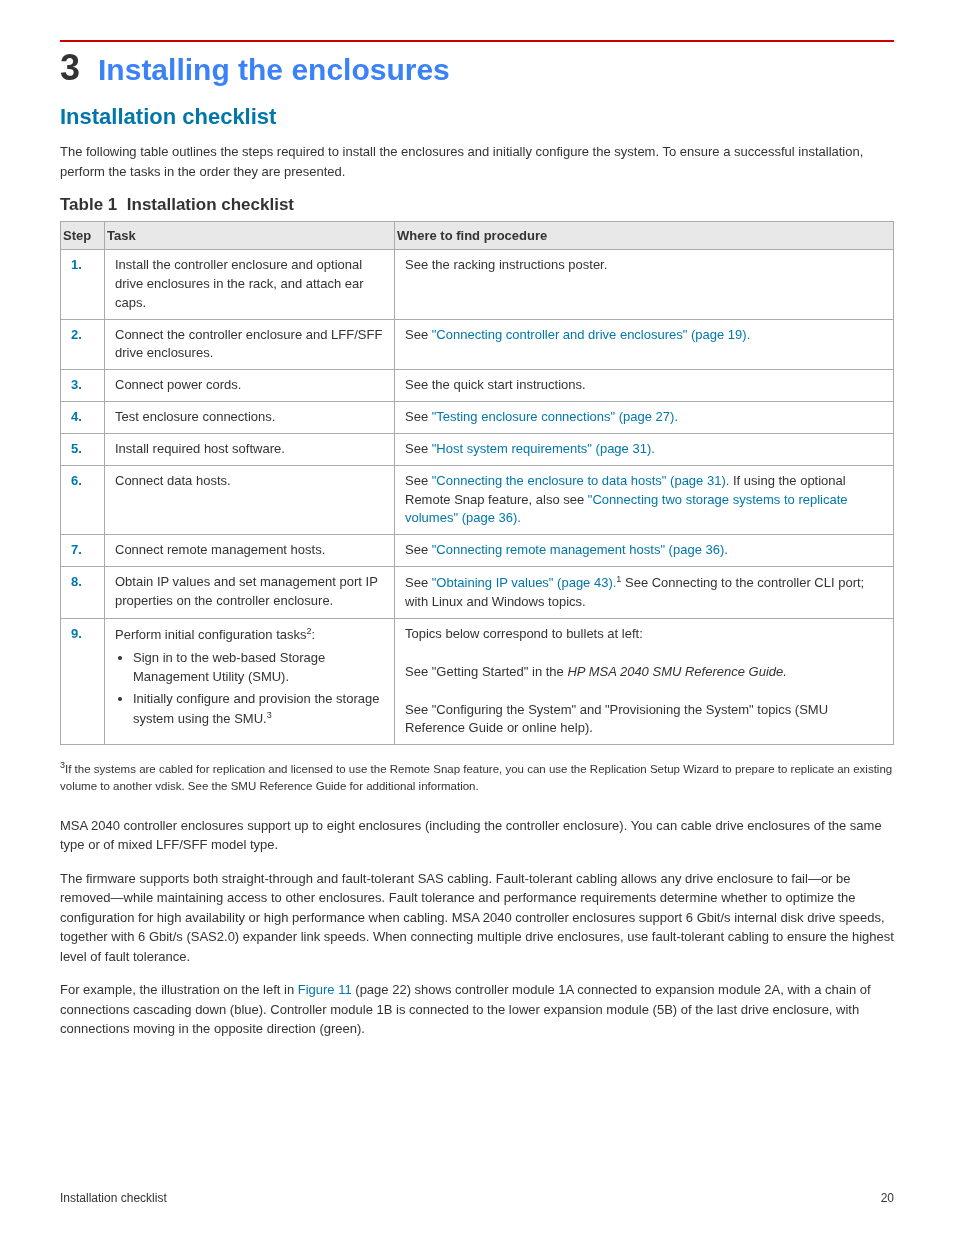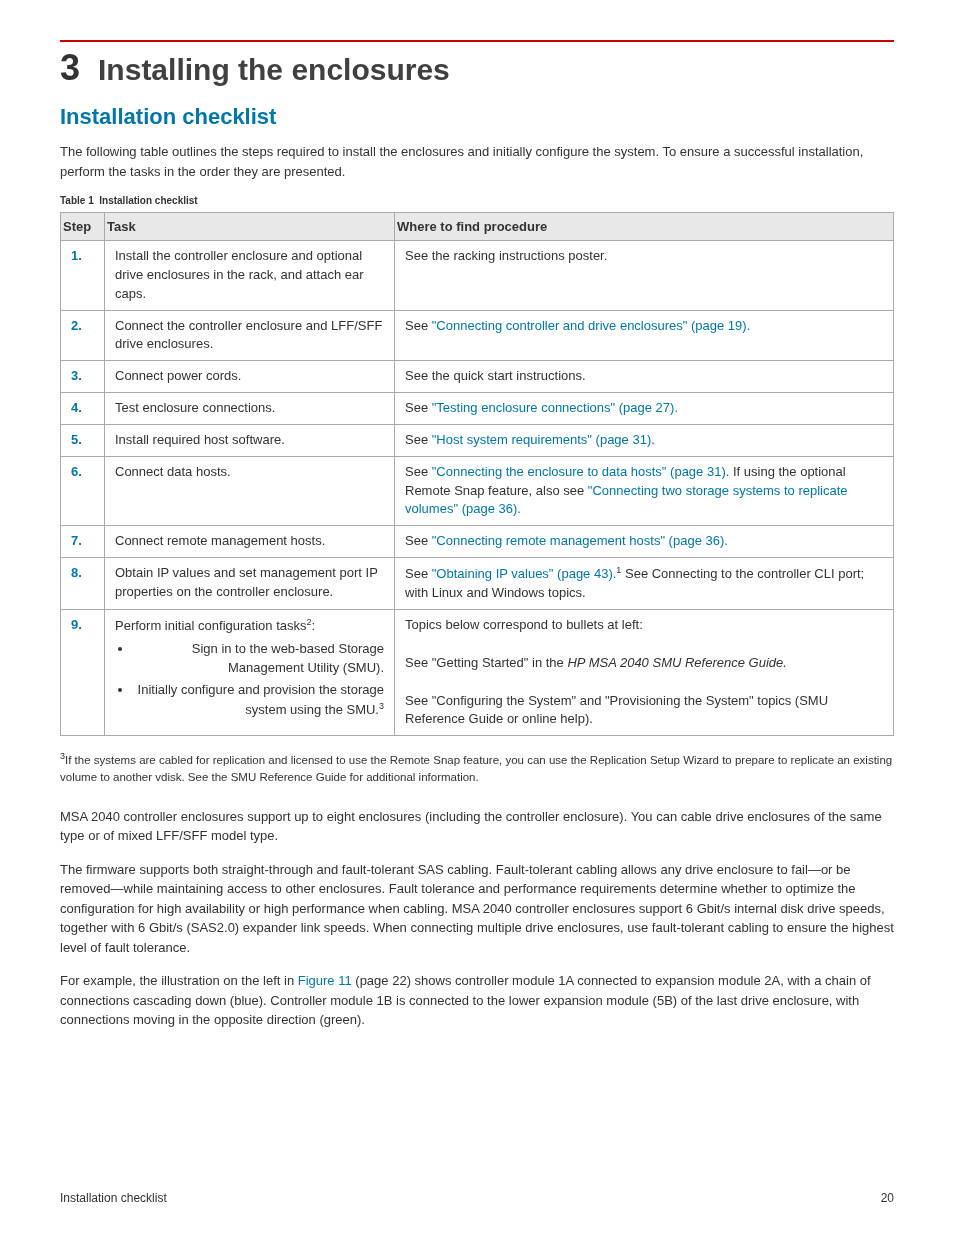--- a/index.html
+++ b/index.html
@@ -24,21 +24,21 @@
     }
     .chapter-number {
       font-size: 36px;
       font-weight: bold;
       color: #333;
       line-height: 1;
     }
     .chapter-title {
       font-size: 30px;
       font-weight: bold;
-      color: #404040;
+      color: #3b82f6;
       line-height: 1;
     }
 
     
     .section-heading {
       font-size: 22px;
       font-weight: bold;
       color: #0077aa;
       margin-bottom: 12px;
     }
@@ -46,21 +46,21 @@
     
     .body-text {
       font-size: 13px;
       color: #333;
       line-height: 1.5;
       margin-bottom: 14px;
     }
 
     
     .table-caption {
-      font-size: 10px;
+      font-size: 17px;
       font-weight: bold;
       color: #0077aa;
       margin-bottom: 6px;
     }
     .table-caption span {
       font-weight: bold;
       color: #333;
     }
 
     
@@ -104,21 +104,20 @@
     }
 
     
     .bullet-list {
       list-style: disc;
       padding-left: 18px;
       margin-top: 4px;
     }
     .bullet-list li {
       margin-bottom: 3px;
-      text-align: right;
     }
 
     
     .footnotes {
       font-size: 11.5px;
       color: #333;
       line-height: 1.5;
       margin-bottom: 20px;
       border-top: none;
     }

